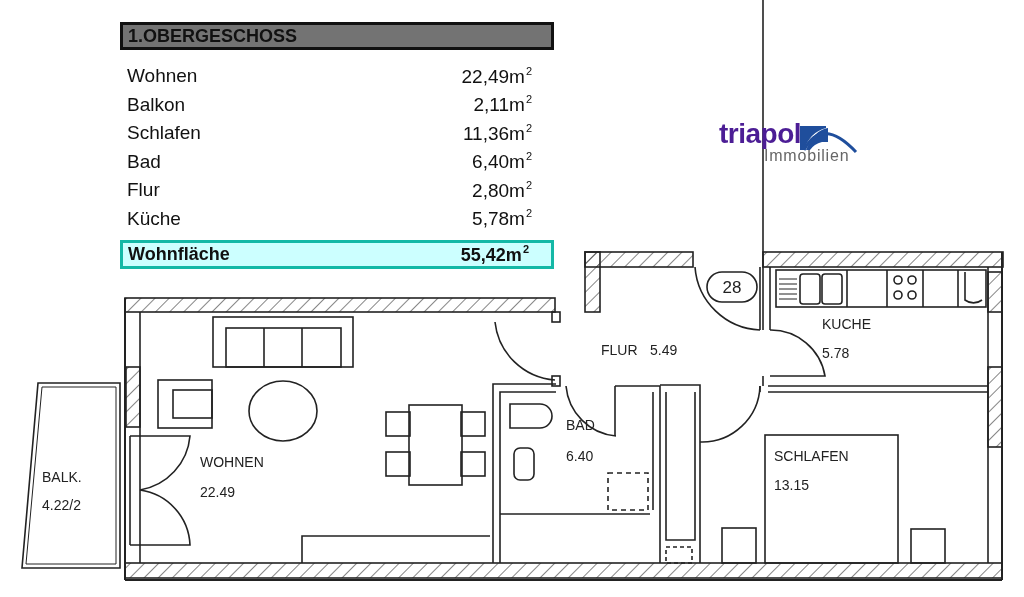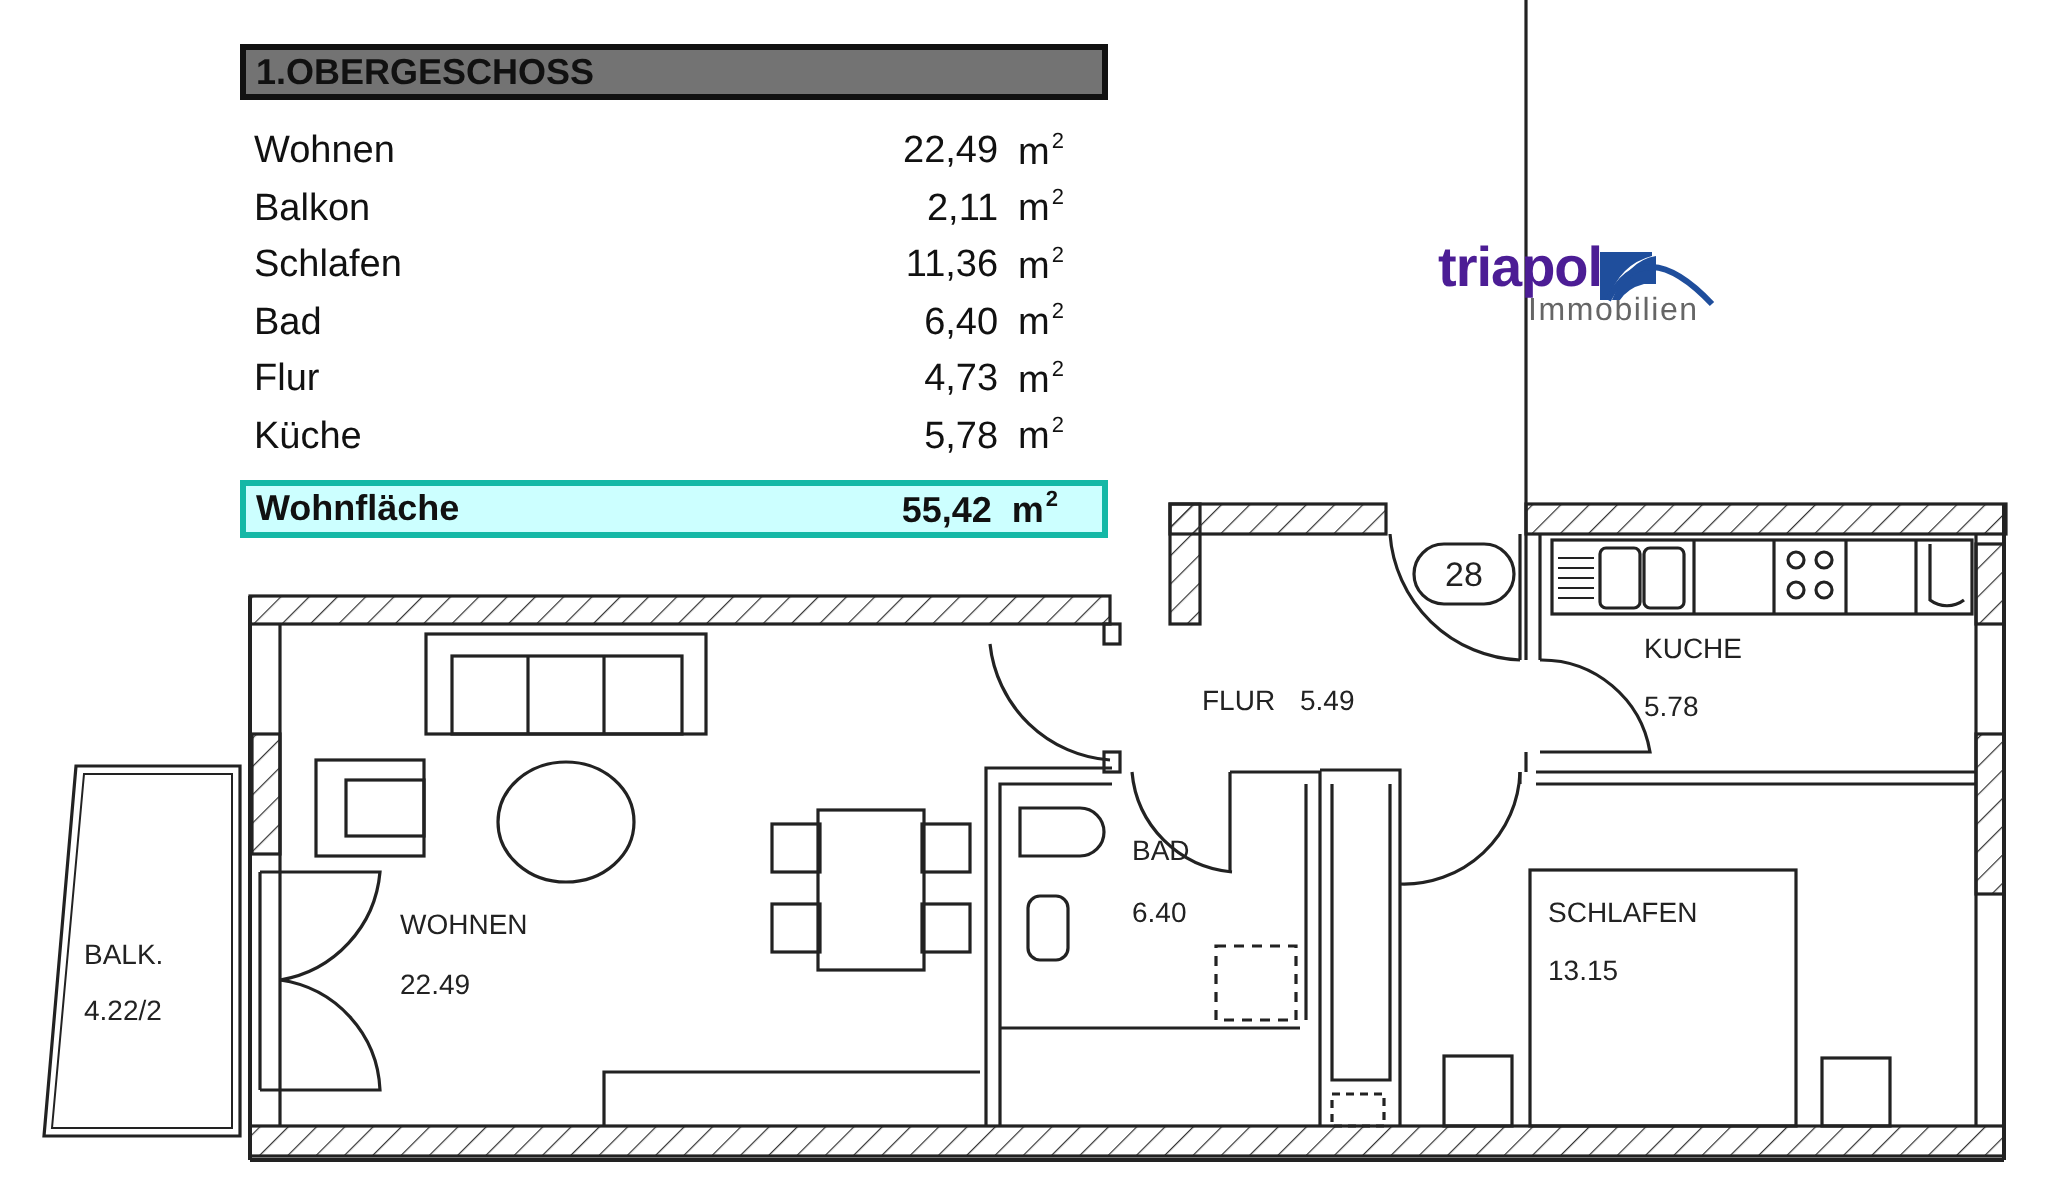--- a/index.html
+++ b/index.html
@@ -5,22 +5,22 @@
   html, body { margin: 0; padding: 0; background: #ffffff; }
   body { width: 1024px; height: 597px; position: relative; overflow: hidden;
          font-family: "Liberation Sans", sans-serif; color: #111; }
   .hdr { position: absolute; left: 120px; top: 22px; width: 434px; height: 28px;
          background: #737373; border: 3px solid #111; box-sizing: border-box;
          display: flex; justify-content: space-between; align-items: center;
          padding: 0 8px 0 5px; font-weight: bold; font-size: 18px; }
   .areas { position: absolute; left: 127px; top: 62px; width: 405px; }
   .row { display: flex; justify-content: space-between; height: 28.5px;
          font-size: 19px; align-items: center; }
-  .row .val { display: flex; align-items: center; }
-  .unit { margin-left: 10px; }
+  .row .val { display: flex; align-items: flex-end; }
+  .unit { }
   .unit sup { font-size: 11px; vertical-align: 8px; margin-left: 1px; }
   .total { position: absolute; left: 120px; top: 240px; width: 434px; height: 29px;
            background: #ccffff; border: 3px solid #14b8a6; box-sizing: border-box;
            display: flex; justify-content: space-between; align-items: center;
            padding: 0 22px 0 5px; font-weight: bold; font-size: 18px; }
   .total .unit sup { font-size: 11px; }
   .logo { position: absolute; left: 704px; top: 118px; width: 160px; height: 40px; }
   .logo-word { position: absolute; left: 15px; top: 0; font-size: 28px; font-weight: bold;
                color: #4c1d95; letter-spacing: -0.5px; }
   .logo-sub { position: absolute; left: 60px; top: 29px; font-size: 16px; color: #666;
@@ -201,21 +201,21 @@
   <div class="row">
     <span>Bad</span>
     <span class="val">
         <span>6,40</span>
         <span class="unit"><span>m</span><sup>2</sup></span>
       </span>
   </div>
   <div class="row">
     <span>Flur</span>
     <span class="val">
-        <span>4,73</span>
+        <span>2,80</span>
         <span class="unit"><span>m</span><sup>2</sup></span>
       </span>
   </div>
   <div class="row">
     <span>Küche</span>
     <span class="val">
         <span>5,78</span>
         <span class="unit"><span>m</span><sup>2</sup></span>
       </span>
   </div>

